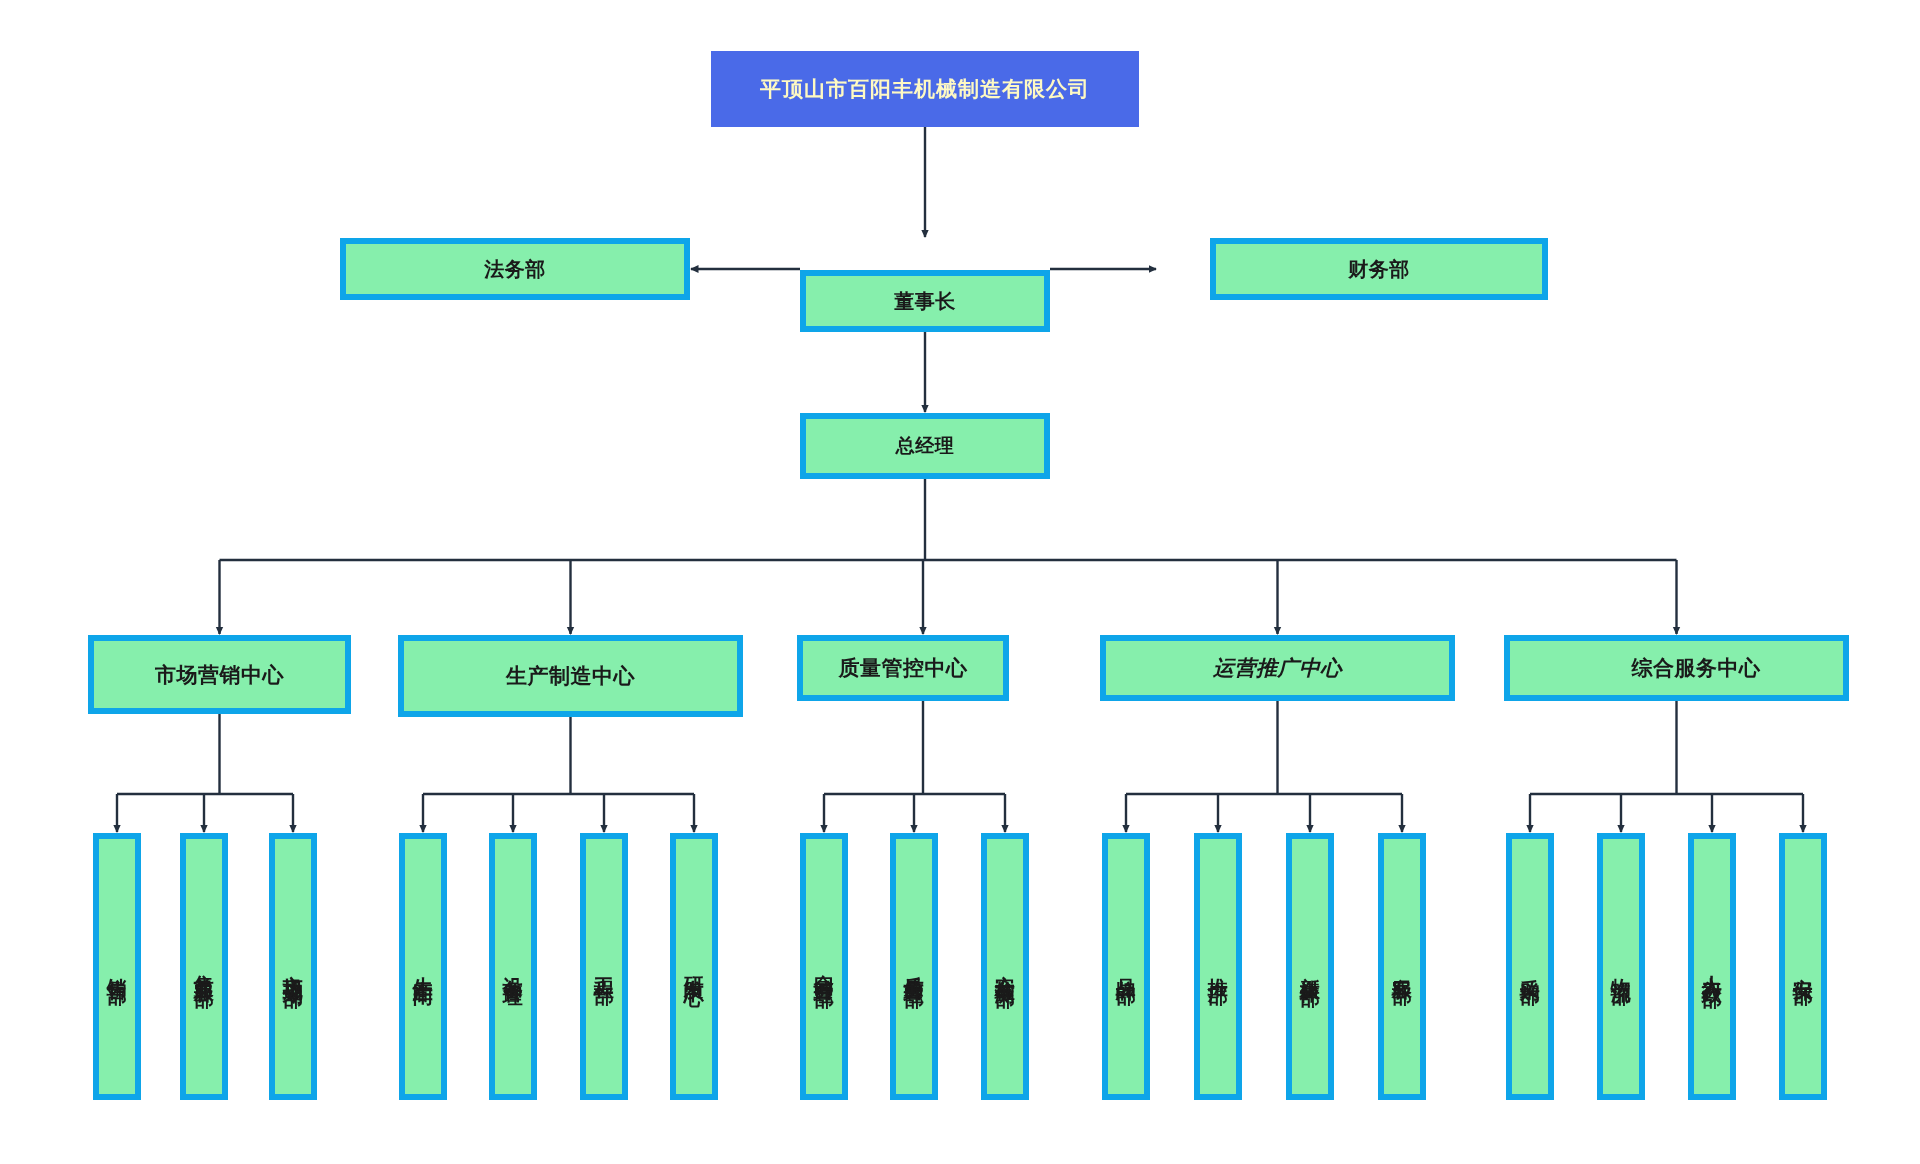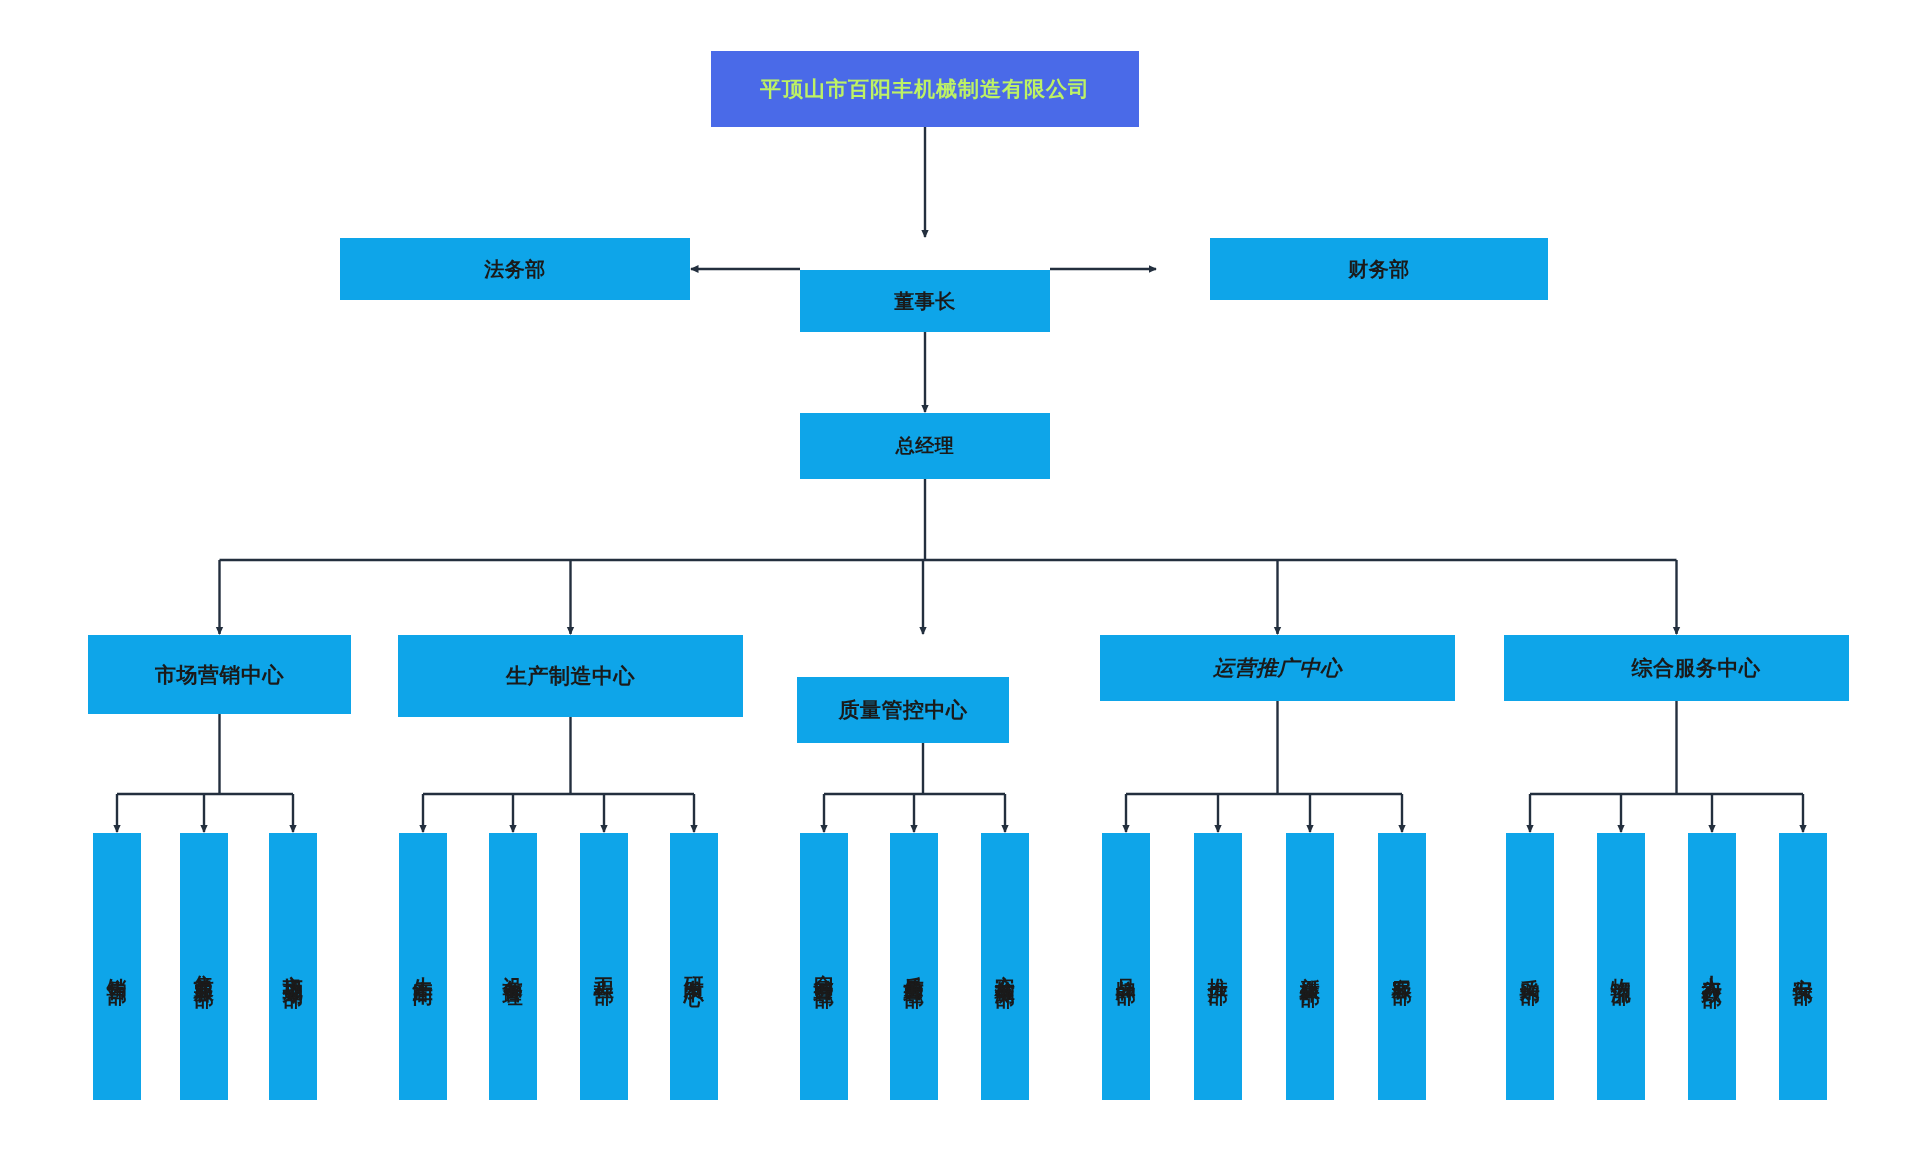--- a/index.html
+++ b/index.html
@@ -21,39 +21,39 @@
   svg.connectors {
     position: absolute;
     top: 0; left: 0;
     width: 1920px;
     height: 1164px;
     pointer-events: none;
   }
   .node {
     position: absolute;
     box-sizing: border-box;
-    border: 2px solid #0ea5e9;
-    background: #0ea5e9;
+    border: 6px solid #0ea5e9;
+    background: #86efac;
     display: flex;
     align-items: center;
     justify-content: center;
     text-align: center;
   }
   .node .label {
     font-weight: bold;
     color: #1a1a1a;
     line-height: 1.32;
     letter-spacing: 0.5px;
   }
   .node.root {
     background: #4a6ae8;
     border: 2px solid #4a6ae8;
   }
   .node.root .label {
-    color: #bef264;
+    color: #fef9c3;
     font-size: 21px;
     letter-spacing: 1px;
   }
   .node.level2 .label { font-size: 20px; }
   .node.level3 .label { font-size: 19px; }
   .node.center .label { font-size: 21px; }
   .node.leaf {
     align-items: center;
     justify-content: center;
   }
@@ -157,21 +157,21 @@
       </div>
       <div class="node leaf" style="left: 489px; top: 833px; width: 48px; height: 267px;">
         <span class="label">设备管理</span>
       </div>
       <div class="node leaf" style="left: 580px; top: 833px; width: 48px; height: 267px;">
         <span class="label">工程部</span>
       </div>
       <div class="node leaf" style="left: 670px; top: 833px; width: 48px; height: 267px;">
         <span class="label">研发中心</span>
       </div>
-      <div class="node center" style="left: 797px; top: 635px; width: 212px; height: 66px; margin-top: 42px;">
+      <div class="node center" style="left: 797px; top: 635px; width: 212px; height: 66px;">
         <span class="label">质量管控中心</span>
       </div>
       <div class="node leaf" style="left: 800px; top: 833px; width: 48px; height: 267px;">
         <span class="label">合同管理部</span>
       </div>
       <div class="node leaf" style="left: 890px; top: 833px; width: 48px; height: 267px;">
         <span class="label">质量管理部</span>
       </div>
       <div class="node leaf" style="left: 981px; top: 833px; width: 48px; height: 267px;">
         <span class="label">安全检测部</span>

